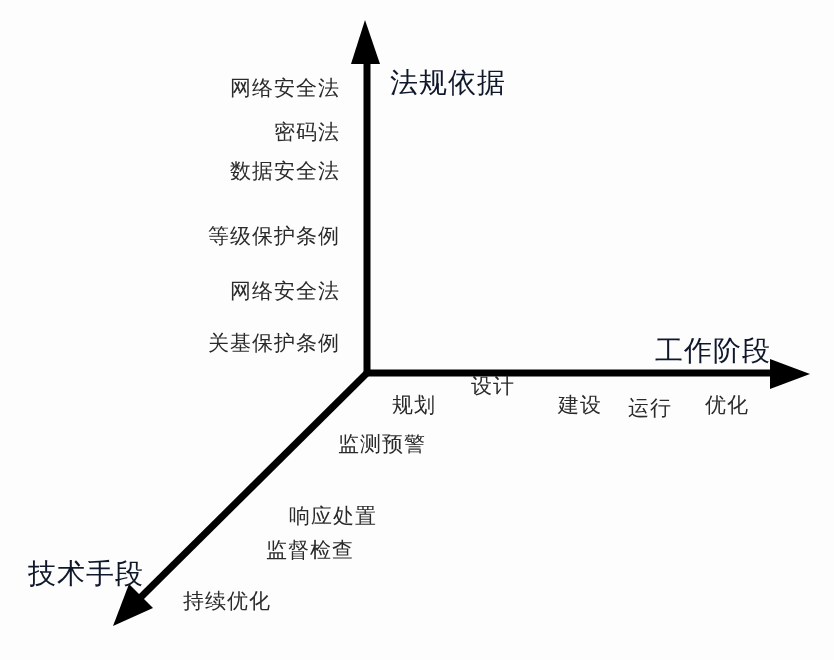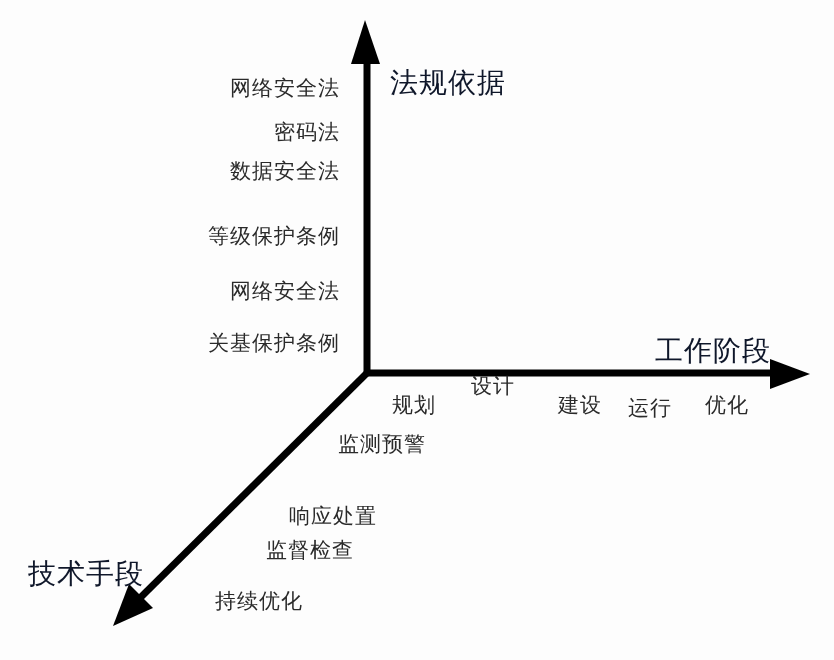--- a/index.html
+++ b/index.html
@@ -43,13 +43,13 @@
 <div class="lbl" style="left:471px; top:372px;font-family:Liberation Mono, monospace;">设计</div>
 <div class="lbl" style="left:550px; top:391px;margin-left:8px;">建设</div>
 <div class="lbl" style="left:628px; top:394px;">运行</div>
 <div class="lbl" style="left:705px; top:391px;text-align:center;">优化</div>
 
 <div class="lbl title" style="left:28px; top:555px;text-align:center;">技术手段</div>
 
 <div class="lbl" style="left:338px; top:430px;">监测预警</div>
 <div class="lbl" style="left:289px; top:482px;margin-top:20px;">响应处置</div>
 <div class="lbl" style="left:234px; top:536px;margin-left:32px;">监督检查</div>
-<div class="lbl" style="left:183px; top:587px;margin-left:32px;">持续优化</div>
+<div class="lbl" style="left:183px; top:587px;">持续优化</div>
 
 </body></html>

